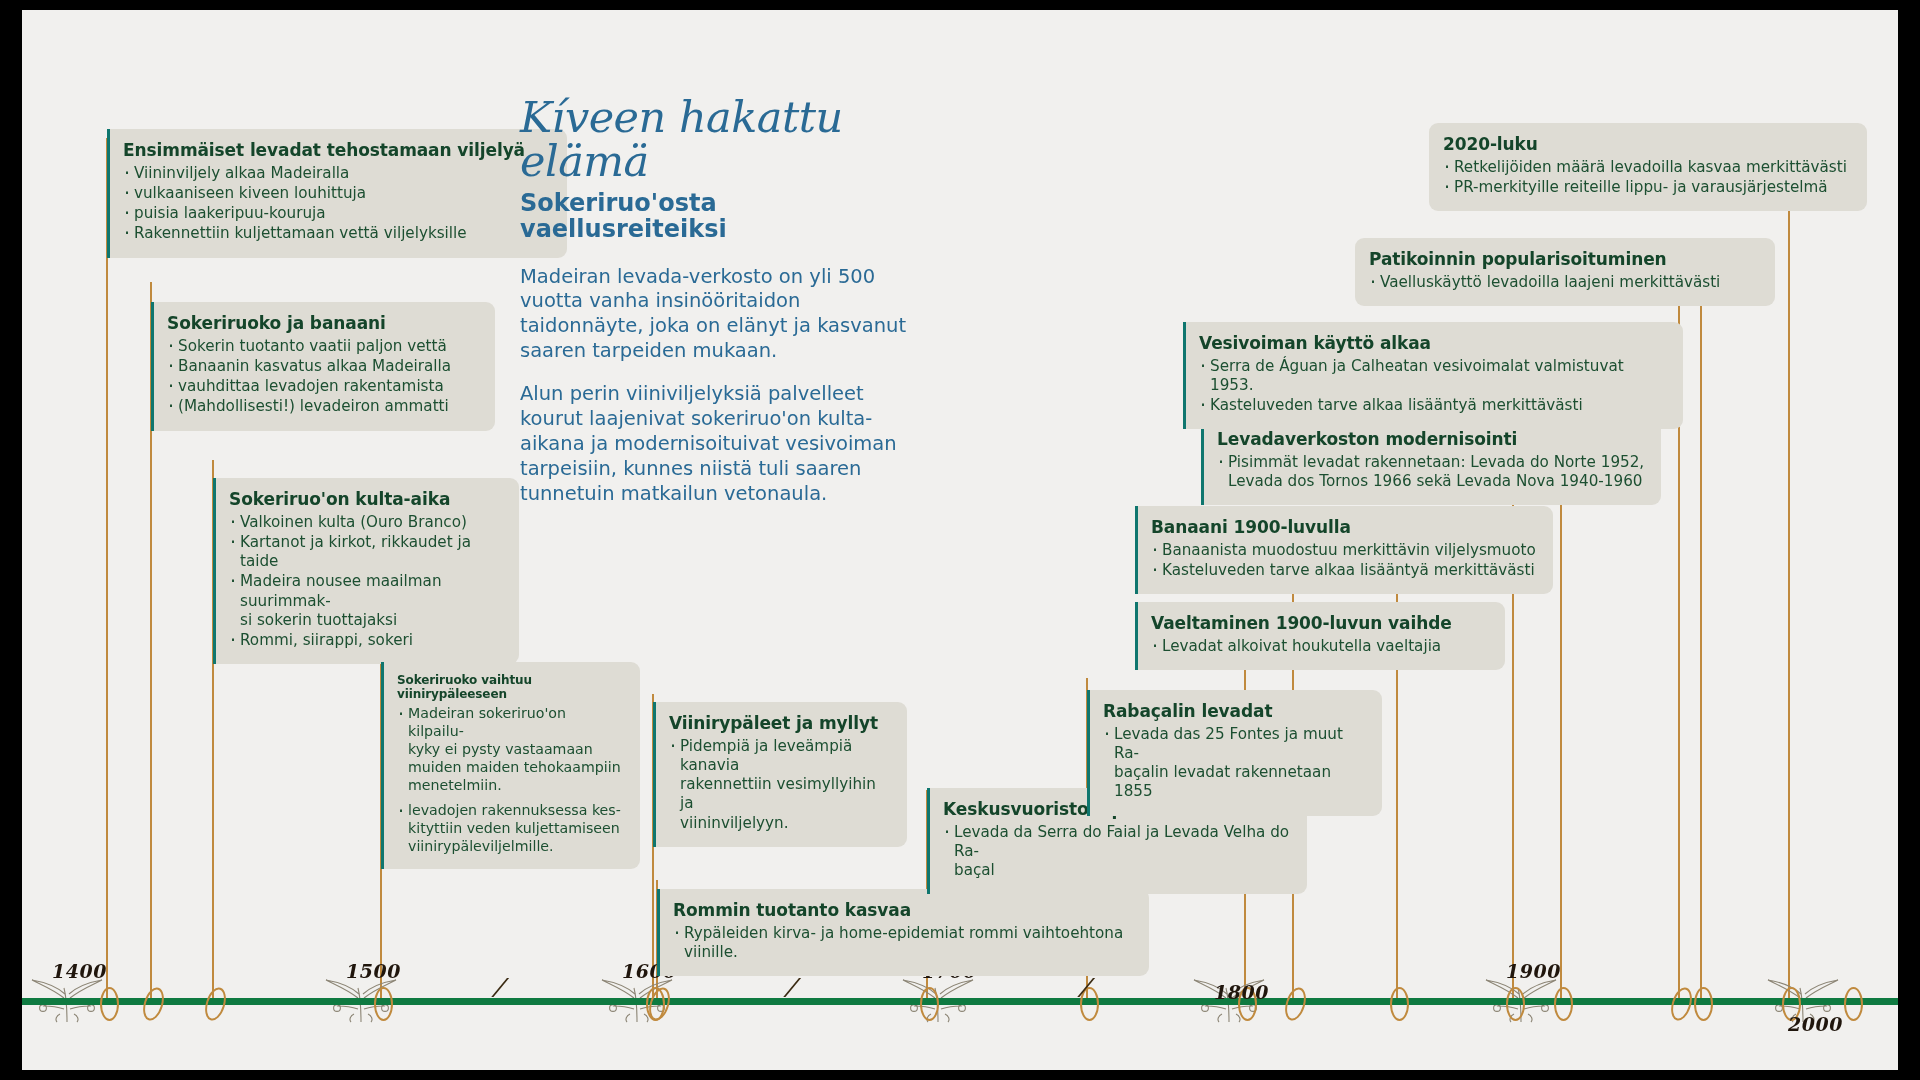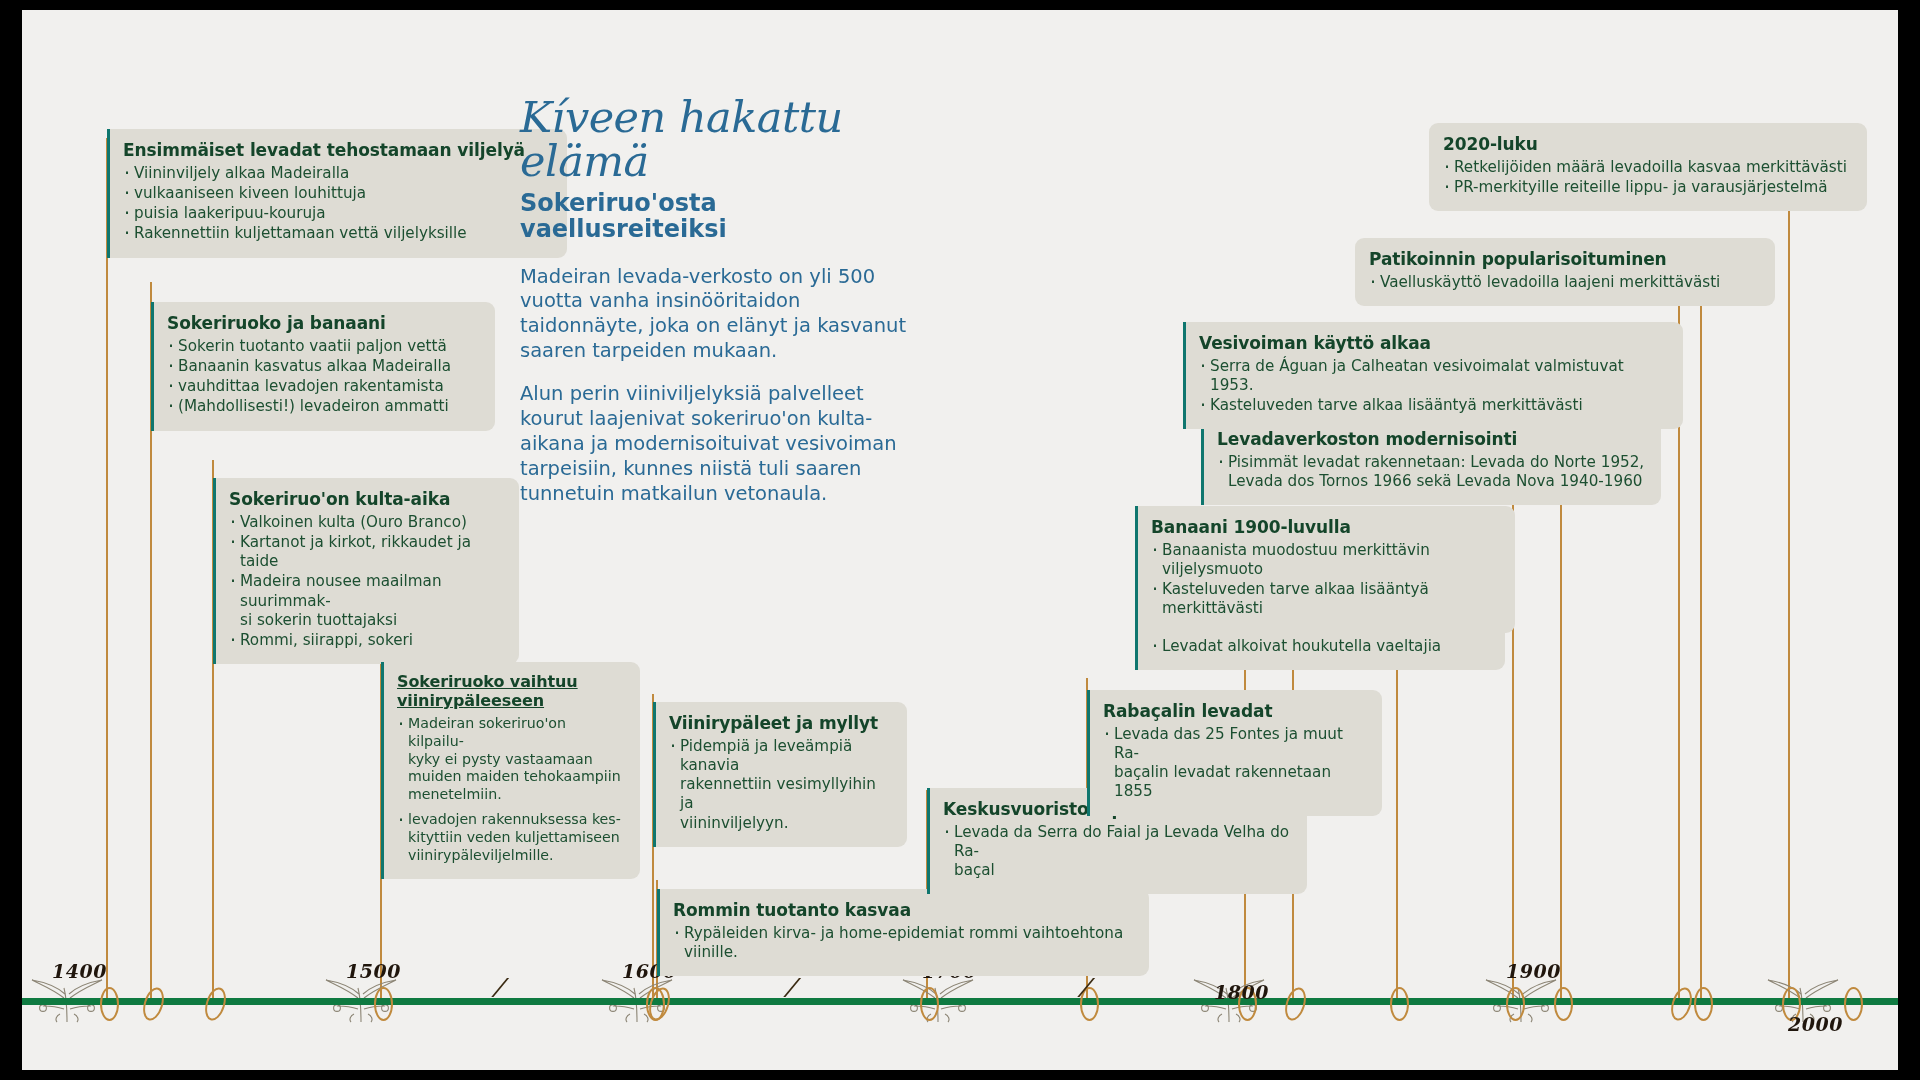--- a/index.html
+++ b/index.html
@@ -98,21 +98,21 @@
   }
   .card li:before{
     content:"\00B7";
     position:absolute;
     left:1px; top:-1px;
     font-size:19px;
     line-height:1.15;
     color:#1c4f31;
   }
   .card.sm li{ font-size:14.2px; }
-  .card.sm h3{ font-size:16px;text-decoration:underline; }
+  .card.sm h3{ font-size:12px; }
 
   
   #headline{
     position:absolute;
     left:498px; top:86px;
     width:400px;
     z-index:12;
   }
   #headline .big{
     font-family:"DejaVu Serif", serif;
@@ -384,21 +384,21 @@
     </ul>
   </div>
 
   <div class="card lbar" style="left:1113px;top:592px;width:370px;">
     <h3>Vaeltaminen 1900-luvun vaihde</h3>
     <ul>
       <li>Levadat alkoivat houkutella vaeltajia</li>
     </ul>
   </div>
 
-  <div class="card lbar" style="left:1113px;top:496px;width:380px;">
+  <div class="card lbar" style="left:1113px;top:496px;width:418px;">
     <h3>Banaani 1900-luvulla</h3>
     <ul>
       <li>Banaanista muodostuu merkittävin viljelysmuoto</li>
       <li>Kasteluveden tarve alkaa lisääntyä merkittävästi</li>
     </ul>
   </div>
 
   <div class="card lbar" style="left:1179px;top:408px;width:460px;">
     <h3>Levadaverkoston modernisointi</h3>
     <ul>

